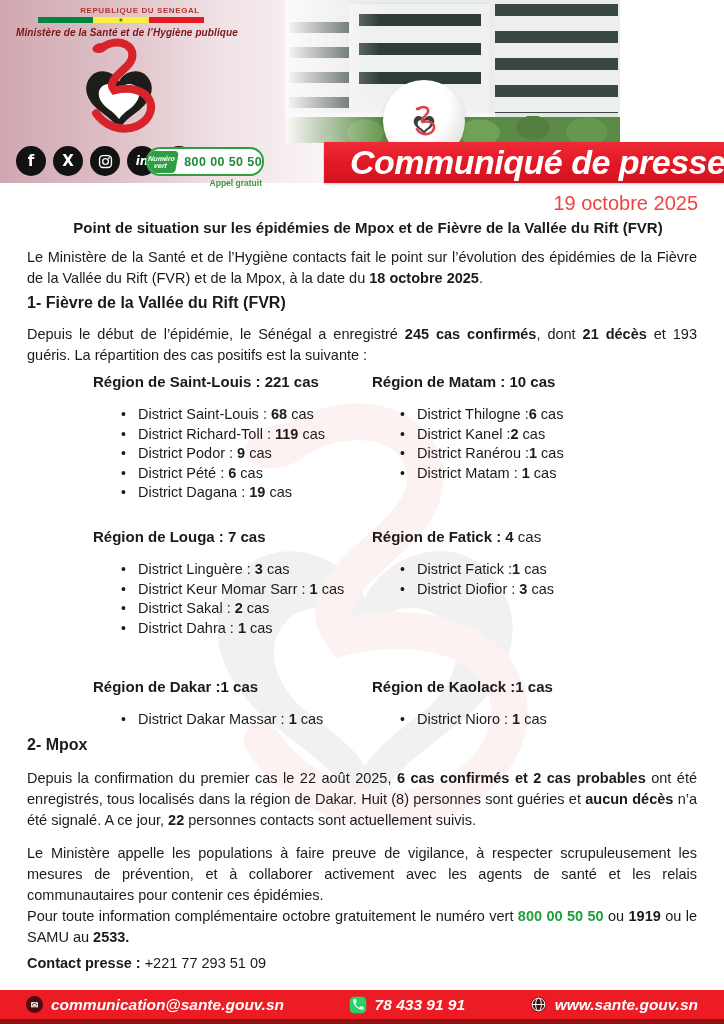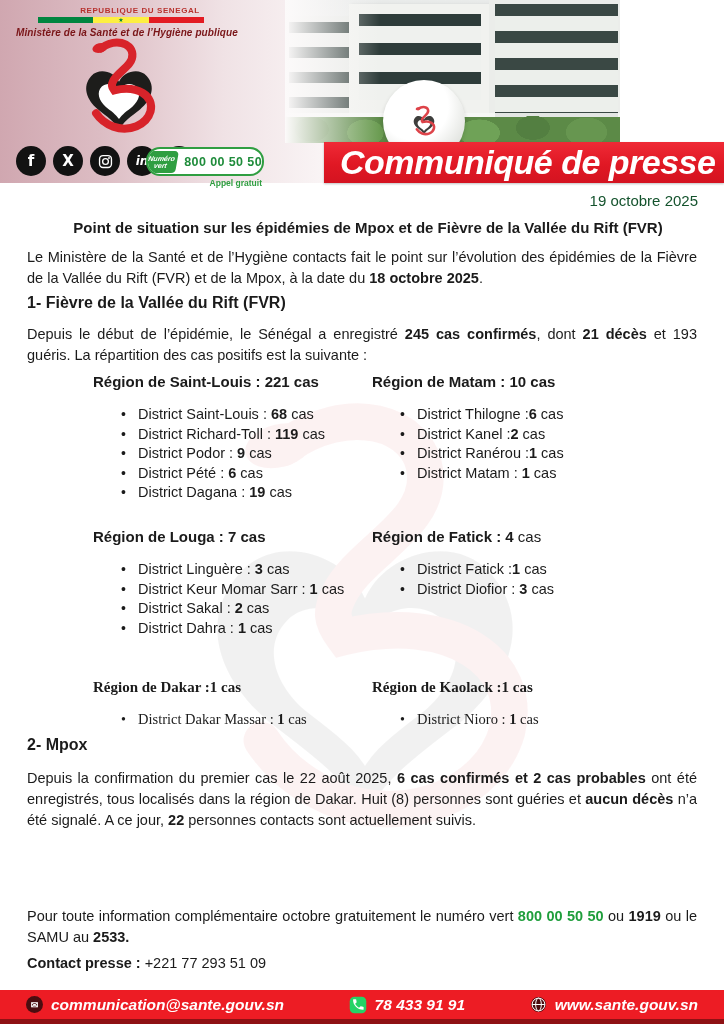--- a/index.html
+++ b/index.html
@@ -58,37 +58,37 @@
         display:flex;align-items:center;overflow:hidden;}
   .tab{background:#2f9e41;color:#fff;font-size:7px;line-height:7px;font-weight:700;font-style:italic;
        width:37px;text-align:center;padding:4px 1px;transform:skewX(-10deg) translateX(-3px);
        border-radius:0 4px 4px 0;}
   .num{font-weight:800;font-size:12.5px;color:#1f8c3b;letter-spacing:.4px;margin-left:4px;white-space:nowrap;}
   .note{text-align:right;font-size:8.5px;font-weight:700;color:#2f9e41;margin-top:2px;padding-right:2px;}
   .banner{position:absolute;left:324px;top:142px;width:400px;height:41px;
           background:linear-gradient(180deg,#ef2a36 0%,#e01824 55%,#d41320 100%);
           display:flex;align-items:center;box-shadow:0 1px 2px rgba(0,0,0,.25);}
   .banner span{color:#fff;font-size:34px;font-weight:800;font-style:italic;
-               padding-left:16px;letter-spacing:-.5px;white-space:nowrap;}
+               padding-left:26px;letter-spacing:-.5px;white-space:nowrap;}
 
   
   .wm{position:absolute;left:150px;top:392px;opacity:.055;z-index:0;}
 
   
-  .date{position:absolute;right:26px;top:192px;font-size:15px;color:#14532d;z-index:1;}
+  .date{position:absolute;right:26px;top:192px;font-size:20px;color:#ef4444;z-index:1;}
   .title{position:absolute;left:42px;right:30px;top:219px;text-align:center;
          font-size:15px;font-weight:700;z-index:1;}
   .para{position:absolute;left:27px;right:27px;margin:0;font-size:14.5px;line-height:21px;
         text-align:justify;z-index:1;}
   .p-intro{top:247px;}
   .hsec{position:absolute;left:27px;margin:0;font-size:16px;font-weight:700;z-index:1;}
   .h-fvr{top:294px;}
   .p-fvr{top:324px;}
   .rrow{position:absolute;left:93px;right:24px;display:flex;z-index:1;}
-  .r1{top:373px;} .r2{top:528px;} .r3{top:678px;font-family:Liberation Serif, serif;}
+  .r1{top:373px;} .r2{top:528px;} .r3{top:678px;}
   .rcell{width:279px;} .rcell:last-child{flex:1;}
   .region-title{font-size:15px;line-height:18px;margin-bottom:14px;}
   .districts{margin:0;padding:0;list-style:none;}
   .districts li{display:flex;font-size:14.5px;line-height:19.5px;}
   .bullet{width:17px;margin-left:28px;font-size:14px;}
   .h-mpox{top:736px;}
   .p-m1{top:768px;}
   .p-m2{top:843px;}
   .p-info{top:906px;}
   .p-contact{top:953px;text-align:left;}
@@ -296,20 +296,21 @@
           <li>
             <span class="bullet">•</span>
             <span class="dtxt"><span>District Nioro : </span><span class="rb">1</span><span> cas</span></span>
           </li>
         </ul>
       </div>
   </div>
 
   <h2 class="hsec h-mpox">2- Mpox</h2>
   <p class="para p-m1"><span>Depuis la confirmation du premier cas le 22 août 2025, </span><span class="rb">6 cas confirmés et 2 cas probables</span><span> ont été enregistrés, tous localisés dans la région de Dakar. Huit (8) personnes sont guéries et </span><span class="rb">aucun décès</span><span> n’a été signalé. A ce jour, </span><span class="rb">22</span><span> personnes contacts sont actuellement suivis.</span></p>
+  <p class="para p-m2"><span>Le Ministère appelle les populations à faire preuve de vigilance, à respecter scrupuleusement les mesures de prévention, et à collaborer activement avec les agents de santé et les relais communautaires pour contenir ces épidémies.</span></p>
   <p class="para p-info"><span>Pour toute information complémentaire octobre gratuitement le numéro vert </span><span class="rb rg">800 00 50 50</span><span> ou </span><span class="rb">1919</span><span> ou le SAMU au </span><span class="rb">2533.</span></p>
   <p class="para p-contact"><span class="rb">Contact presse : </span><span>+221 77 293 51 09</span></p>
 
   <div class="footer">
     <div class="fitem">
       <span class="ficon email">✉</span>
       <span>communication@sante.gouv.sn</span>
     </div>
     <div class="fitem">
       <span class="ficon">

